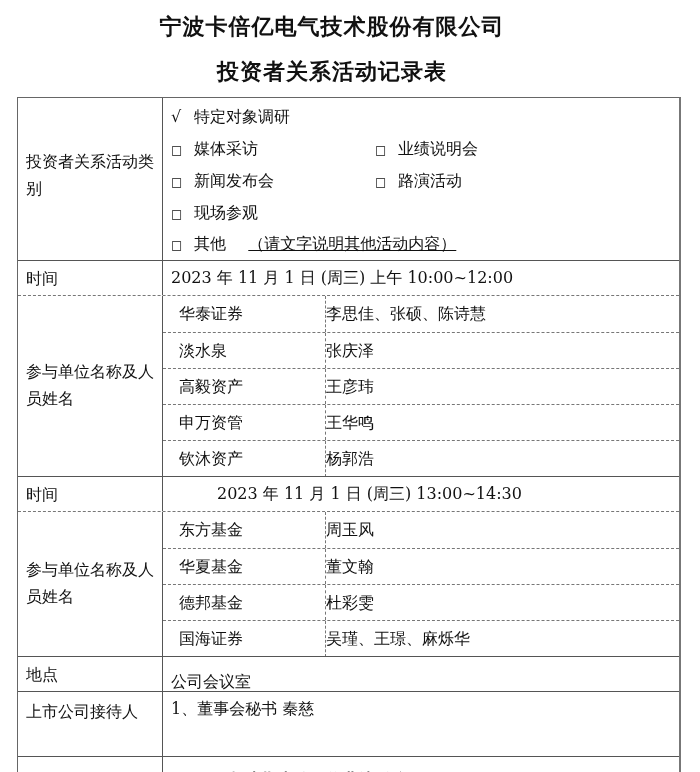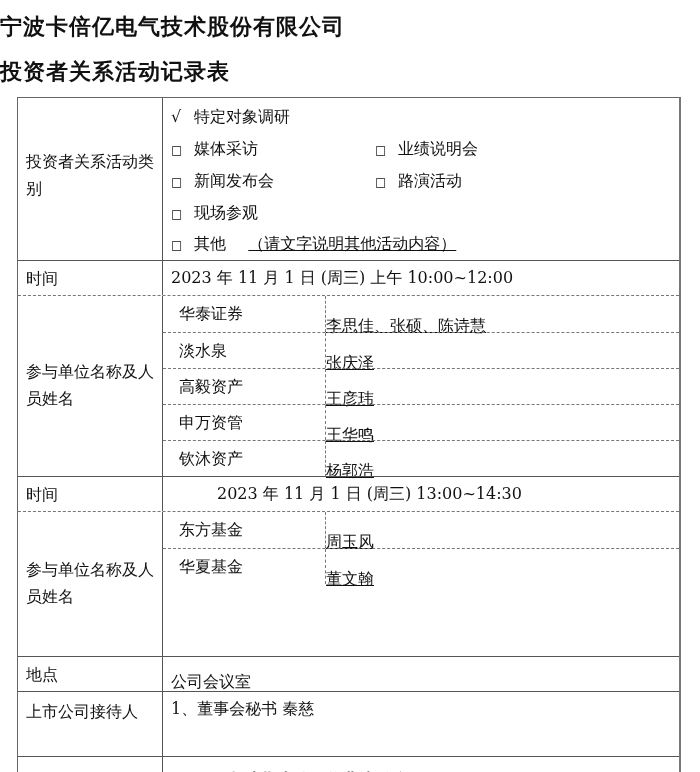--- a/index.html
+++ b/index.html
@@ -2,21 +2,21 @@
 <html><head>
 <meta charset="utf-8">
 <style>
   html, body { margin: 0; padding: 0; background: #ffffff; }
   body {
     width: 700px; height: 772px; overflow: hidden; position: relative;
     font-family: "DejaVu Serif", "Liberation Serif", serif;
     color: #111;
   }
   .title {
-    position: absolute; left: 0; width: 664px; text-align: left;
+    position: absolute; left: 0; width: 664px; text-align: center;
     font-family: "DejaVu Sans", "Liberation Sans", sans-serif;
     font-weight: bold; font-size: 22px; letter-spacing: 1px;
   }
   .title.t1 { top: 12px; }
   .title.t2 { top: 57px; }
   .table {
     position: absolute; left: 17px; top: 97px; width: 664px; height: 700px;
     border: 1px solid #666; border-right: 2px solid #777; box-sizing: border-box;
   }
   .row { position: absolute; left: 0; width: 100%; box-sizing: border-box; }
@@ -38,21 +38,21 @@
   .u { text-decoration: underline; }
   .sub {
     position: absolute; left: 0; right: 0; box-sizing: border-box;
   }
   .sub + .sub { border-top: 1px dashed #777; }
   .org {
     position: absolute; left: 8px; width: 155px; top: 0; bottom: 0;
     border-right: 1px dashed #777; box-sizing: border-box;
     padding-left: 8px; line-height: 35px;
   }
-  .ppl { position: absolute; left: 163px; top: 12px; bottom: 0; line-height: 35px; text-decoration: underline; }
+  .ppl { position: absolute; left: 163px; top: 0; bottom: 0; line-height: 35px; }
   .clip { overflow: hidden; }
 </style>
 </head>
 <body>
 
 <div class="title t1">宁波卡倍亿电气技术股份有限公司</div>
 <div class="title t2">投资者关系活动记录表</div>
 
 <div class="table">
 
@@ -146,20 +146,28 @@
       </div>
     <div class="val">
       <div class="sub" style="top:0; height:36px;">
         <div class="org">东方基金</div>
         <div class="ppl">周玉风</div>
       </div>
       <div class="sub" style="top:36px; height:36px;">
         <div class="org">华夏基金</div>
         <div class="ppl">董文翰</div>
       </div>
+      <div class="sub" style="top:72px; height:36px;">
+        <div class="org">德邦基金</div>
+        <div class="ppl">杜彩雯</div>
+      </div>
+      <div class="sub" style="top:108px; height:37px;">
+        <div class="org">国海证券</div>
+        <div class="ppl">吴瑾、王璟、麻烁华</div>
+      </div>
     </div>
   </div>
 
   <div class="row solid-top" style="top:558px; height:35px;">
     <div class="lab">
         <div class="inner" style="top:4px;">地点</div>
       </div>
     <div class="val">
         <div class="line" style="left:8px; top:15px;">公司会议室</div>
       </div>

